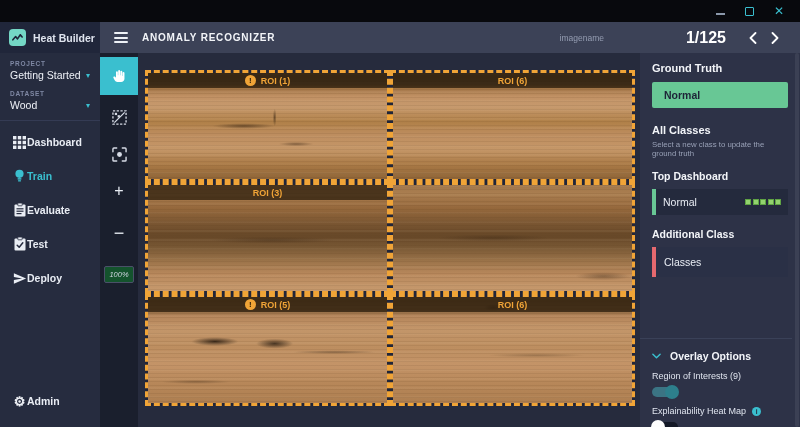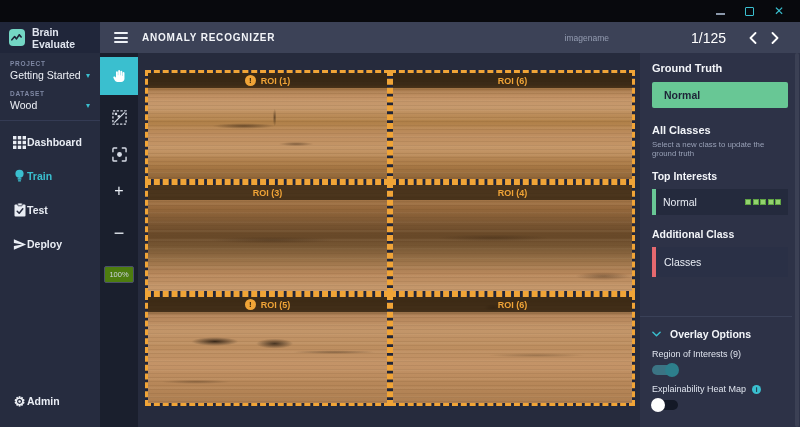--- a/index.html
+++ b/index.html
@@ -19,21 +19,21 @@
   .brand { width:100px; background:#20263a; display:flex; align-items:center; gap:7px; padding-left:9px; }
   .logo { width:17px; height:17px; background:#74d7c5; border-radius:4px; display:flex;
           align-items:center; justify-content:center; }
   .brand-name { color:#dfe4ee; font-size:10.5px; font-weight:700; }
   .header-main { flex:1; background:#3c4257; display:flex; align-items:center; padding:8px 14px; }
   .hamburger { display:flex; flex-direction:column; gap:2.5px; margin-right:14px; cursor:pointer; }
   .hamburger span { width:14px; height:2px; background:#eef1f6; border-radius:1px; }
   .app-title { color:#f2f4f8; font-size:10px; font-weight:700; letter-spacing:0.8px; }
   .header-spacer { flex:1; }
   .imagename { color:#959db2; font-size:8.5px; margin-right:82px; }
-  .pagination { color:#fff; font-size:14px; margin-right:16px; }
+  .pagination { color:#fff; font-size:16px; margin-right:16px;font-weight:bold; }
   .pg-btn { background:none; border:none; padding:0 7px; cursor:pointer; display:flex; align-items:center; }
 
   
   .content { flex:1; display:flex; min-height:0;justify-content:space-between; }
 
   
   .sidebar { width:100px; flex:0 0 100px; background:#262c3f; position:relative; padding-top:7px; }
   .sel-block { padding:0 10px; }
   .sel-label { font-size:6.5px; font-weight:700; letter-spacing:0.7px; color:#7f88a4; }
   .sel-value { display:flex; justify-content:space-between; align-items:center;
@@ -49,22 +49,22 @@
 
   
   .toolstrip { width:38px; flex:0 0 38px; background:#1a1f2d; display:flex;
                flex-direction:column; align-items:center; }
   .tool { display:flex; align-items:center; justify-content:center; cursor:pointer; }
   .tool-hand { width:38px; height:38px; background:var(--accent); margin-top:4px; }
   .tool-roi  { margin-top:15px; }
   .tool-fit  { margin-top:22px; }
   .tool-zoomin  { margin-top:20px; color:#e9edf4; font-size:16px; font-weight:400; }
   .tool-zoomout { margin-top:23px; color:#e9edf4; font-size:18px; }
-  .zoom-indicator { margin-top:22px; border:1px solid #4a5068; background:#4d7c0f;
-                    color:#cfd4e0; font-size:7.5px; padding:3px 4px; border-radius:2px; }
+  .zoom-indicator { margin-top:22px; border:1px solid #4a5068; background:#14532d;
+                    color:#cfd4e0; font-size:7.5px; padding:3px 4px; border-radius:2px;font-style:italic; }
 
   
   .canvas { flex:1; background:#262b3d; position:relative; padding:17px 0 0 7px; min-width:0; }
   .image-grid { display:grid; grid-template-columns:245px 245px; grid-auto-rows:112px; }
   .roi-cell { position:relative; border:3px dashed var(--orange); background:#20253a; cursor:pointer; }
   .wood { position:absolute; inset:0;
           background-image:var(--marks, none), var(--grain), var(--base); }
   .roi-cell { --grain:
       repeating-linear-gradient(180deg, rgba(82,52,24,0.10) 0 1px, rgba(0,0,0,0) 1px 4px),
       repeating-linear-gradient(180deg, rgba(255,228,196,0.05) 0 2px, rgba(0,0,0,0) 2px 9px); }
@@ -106,21 +106,21 @@
             padding:7px 12px; border-radius:2px; margin:8px 0 16px; }
   .rp-sub { color:#98a0b6; font-size:7.8px; margin:4px 0 12px; }
   .pred-row { display:flex; align-items:center; background:#242a3d;
               border-left:4px solid var(--green); padding:7px 7px; margin:7px 0 13px; cursor:pointer; }
   .pred-label { flex:1; color:#e9edf4; font-size:10.5px; }
   .squares { display:flex; gap:1.5px; }
   .sq { width:6px; height:6px; background:var(--lime); border:1px solid #5fa344; }
   .anom-row { display:flex; align-items:center; background:#2a3046;
               border-left:4px solid var(--red); padding:9px 8px; margin-top:7px; cursor:pointer; }
 
-  .overlay { position:absolute; left:0; right:8px; bottom:0; height:111px;
+  .overlay { position:absolute; left:0; right:8px; bottom:0; height:89px;
              border-top:1px solid #3a4158; padding:11px 12px 4px; }
   .ov-head { display:flex; align-items:center; gap:9px; cursor:pointer; }
   .ov-title { color:#f3f5f9; font-size:10.5px; font-weight:700; }
   .ov-label { display:flex; align-items:center; gap:6px; color:#dfe4ee; font-size:9px; margin-top:9px; }
   .info-dot { width:9px; height:9px; border-radius:50%; background:var(--accent);
               color:#1e2438; font-size:6.5px; font-weight:700; display:flex;
               align-items:center; justify-content:center; font-style:normal; }
   .switch { width:26px; height:10px; border-radius:6px; position:relative; margin-top:6px; cursor:pointer; }
   .switch .knob { width:14px; height:14px; border-radius:50%; position:absolute; top:-2px; }
   .switch.on  { background:#44a0ae99; }
@@ -139,21 +139,21 @@
     <div class="win-close">✕</div>
   </div>
 
   <div class="appheader">
     <div class="brand">
       <div class="logo">
         <svg width="13" height="13" viewBox="0 0 14 14">
             <polyline points="2,9.5 5,6 7,8.5 10,4 12,6.5" fill="none" stroke="#1e2438" stroke-width="1.7" stroke-linecap="round" stroke-linejoin="round"></polyline>
           </svg>
       </div>
-      <span class="brand-name">Brain Evaluate</span>
+      <span class="brand-name">Heat Builder</span>
     </div>
     <div class="header-main">
       <div class="hamburger">
           <span></span>
           <span></span>
           <span></span>
         </div>
       <span class="app-title">ANOMALY RECOGNIZER</span>
       <div class="header-spacer"></div>
       <span class="imagename">imagename</span>
@@ -209,20 +209,32 @@
         <span class="nav-ico">
           <svg width="13" height="14" viewBox="0 0 14 15">
             <circle cx="7" cy="5.2" r="4.4" fill="#3abfcf"></circle>
             <rect x="5" y="9.8" width="4" height="1.6" fill="#3abfcf"></rect>
             <rect x="5.5" y="12" width="3" height="1.4" fill="#3abfcf"></rect>
           </svg>
         </span>
         <span>Train</span>
       </div>
 
+      <div class="nav-item">
+        <span class="nav-ico">
+          <svg width="12" height="14" viewBox="0 0 12 14">
+            <rect x="0.5" y="1.5" width="11" height="12" rx="1" fill="#e9edf4"></rect>
+            <rect x="3.8" y="0" width="4.4" height="2.8" rx="0.6" fill="#e9edf4" stroke="#262c3f" stroke-width="0.8"></rect>
+            <rect x="2.5" y="5.2" width="7" height="1.2" fill="#262c3f"></rect>
+            <rect x="2.5" y="7.6" width="7" height="1.2" fill="#262c3f"></rect>
+            <rect x="2.5" y="10" width="5" height="1.2" fill="#262c3f"></rect>
+          </svg>
+        </span>
+        <span>Evaluate</span>
+      </div>
 
       <div class="nav-item">
         <span class="nav-ico">
           <svg width="12" height="14" viewBox="0 0 12 14">
             <rect x="0.5" y="1.5" width="11" height="12" rx="1" fill="#e9edf4"></rect>
             <rect x="3.8" y="0" width="4.4" height="2.8" rx="0.6" fill="#e9edf4" stroke="#262c3f" stroke-width="0.8"></rect>
             <polyline points="3.2,8.2 5.2,10.2 8.8,5.8" fill="none" stroke="#262c3f" stroke-width="1.5" stroke-linecap="round" stroke-linejoin="round"></polyline>
           </svg>
         </span>
         <span>Test</span>
@@ -289,23 +301,20 @@
             </div>
           </div>
           <div class="roi-cell wood-3 row-2">
             <div class="wood"></div>
             <div class="roi-band">
               <span class="roi-label">ROI (3)</span>
             </div>
           </div>
           <div class="roi-cell wood-4 row-2">
             <div class="wood"></div>
-            <div class="roi-band">
-              <span class="roi-label">ROI (4)</span>
-            </div>
           </div>
           <div class="roi-cell wood-5 row-3">
             <div class="wood"></div>
             <div class="roi-band">
               <span class="warn">!</span>
               <span class="roi-label">ROI (5)</span>
             </div>
           </div>
           <div class="roi-cell wood-6 row-3">
             <div class="wood"></div>
@@ -316,21 +325,21 @@
         </div>
     </div>
 
     <div class="rightpanel">
       <div class="rp-h">Ground Truth</div>
       <div class="gt-box">Normal</div>
 
       <div class="rp-h">All Classes</div>
       <div class="rp-sub">Select a new class to update the ground truth</div>
 
-      <div class="rp-h" style="font-size:10.5px;">Top Interests</div>
+      <div class="rp-h" style="font-size:10.5px;">Top Dashboard</div>
       <div class="pred-row">
         <span class="pred-label">Normal</span>
         <span class="squares" id="conf-squares">
             <span class="sq"></span>
             <span class="sq"></span>
             <span class="sq"></span>
             <span class="sq"></span>
             <span class="sq"></span>
           </span>
       </div>

